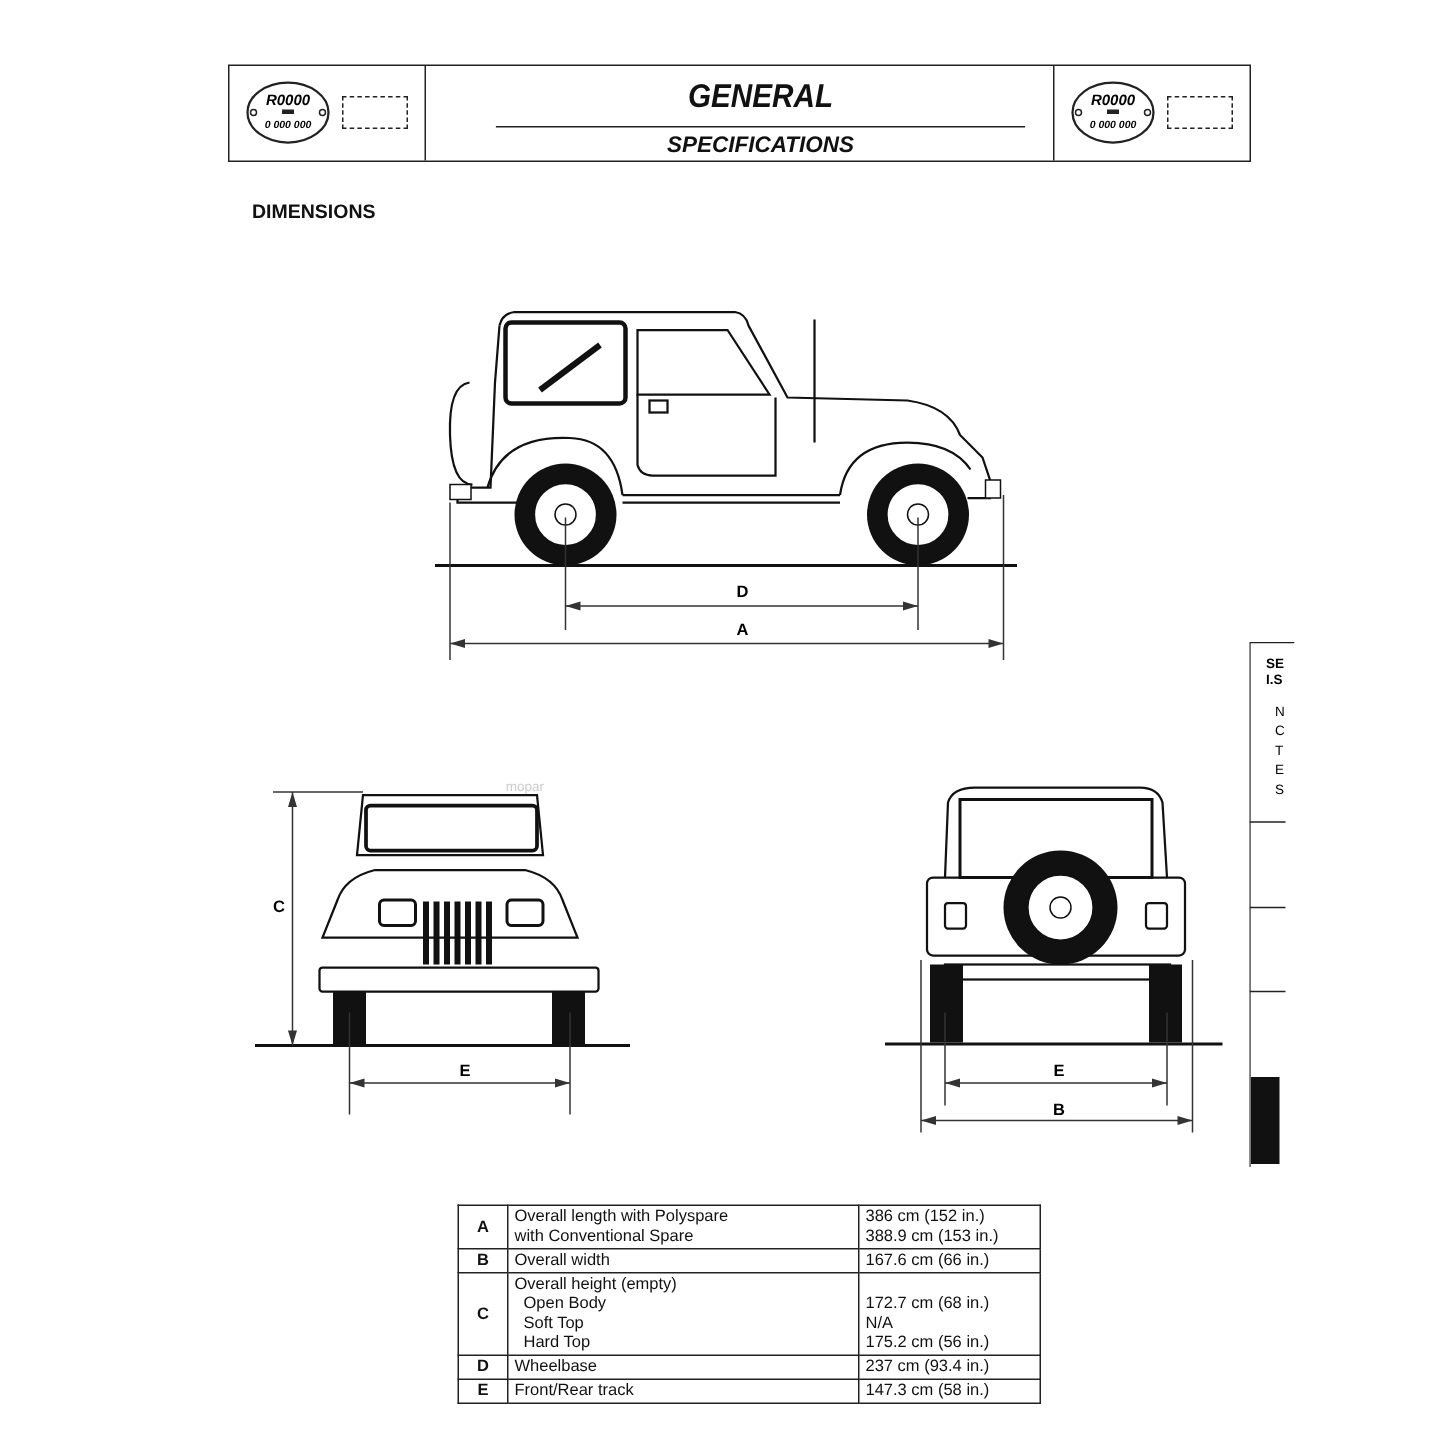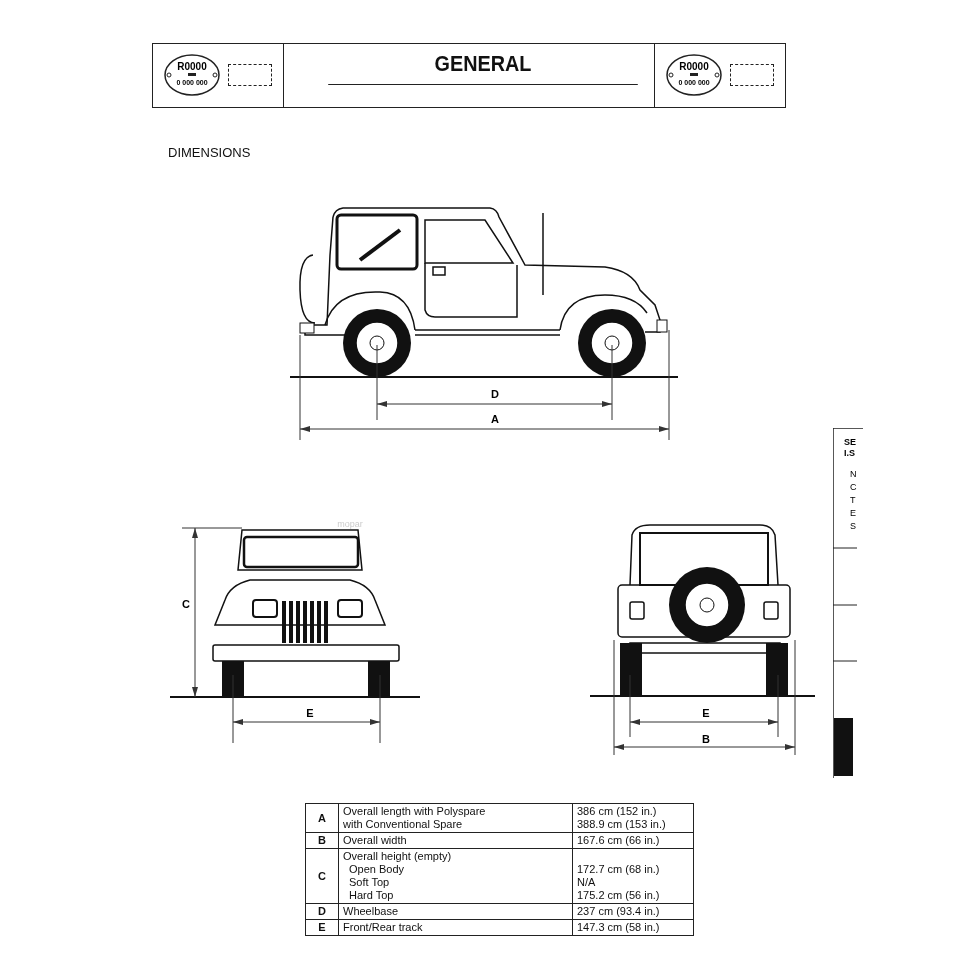--- a/index.html
+++ b/index.html
@@ -1,27 +1,27 @@
 <!DOCTYPE html>
 <html><head>
 <meta charset="utf-8">
 <style>
   html, body { margin:0; padding:0; background:#fff; }
   body { width:964px; height:964px; position:relative; overflow:hidden; font-family:"Liberation Sans", sans-serif; color:#111; }
   .abs { position:absolute; }
-  .header { left:152px; top:43px; width:634px; height:65px; border:1.5px solid #222; box-sizing:border-box; }
+  .header { left:152px; top:43px; width:682px; height:65px; border:1.5px solid #222; box-sizing:border-box;font-style:italic; }
   .hdr-left, .hdr-right { position:absolute; top:0; width:130px; height:100%; }
   .hdr-left { left:0; border-right:1.5px solid #222; }
   .hdr-right { right:0; border-left:1.5px solid #222; }
   .hdr-center { position:absolute; left:130px; right:130px; top:0; height:100%;margin-left:28px; }
   .hdr-title { height:40px; border-bottom:1.5px solid #222; text-align:center; font-weight:bold; font-size:22px; line-height:40px; letter-spacing:0; transform:scaleX(0.9); }
   .hdr-sub { text-align:center; font-weight:bold; font-size:15px; line-height:23px; }
   .logo { position:absolute; left:10px; top:9px; width:58px; height:44px; }
   .dash-box { position:absolute; left:75px; top:20px; width:44px; height:22px; border:1.5px dashed #222; box-sizing:border-box; }
-  .section-label { left:168px; top:145px; font-weight:normal; font-size:13px; }
+  .section-label { left:168px; top:133px; font-weight:bold; font-size:13px; }
   table.spec { position:absolute; left:305px; top:803px; width:389px; border-collapse:collapse; font-size:11px; }
   table.spec td { border:1.2px solid #222; padding:1px 4px; vertical-align:middle; line-height:13px; }
   table.spec td.key { width:24px; text-align:center; font-weight:bold; }
   table.spec td.val { width:112px; }
   .right-indent { text-align:left; }
   .side-panel { left:833px; top:428px; width:30px; height:350px; }
 </style>
 </head>
 <body>
 
@@ -32,20 +32,21 @@
       <circle cx="6" cy="22" r="2" fill="none" stroke="#222"></circle>
       <circle cx="52" cy="22" r="2" fill="none" stroke="#222"></circle>
       <text x="29" y="17" font-size="10" font-weight="bold" text-anchor="middle" font-family="Liberation Sans, sans-serif">R0000</text>
       <rect x="25" y="20" width="8" height="3" fill="#222"></rect>
       <text x="29" y="32" font-size="7" font-weight="bold" text-anchor="middle" font-family="Liberation Sans, sans-serif">0 000 000</text>
     </svg>
     <div class="dash-box"></div>
   </div>
   <div class="hdr-center">
     <div class="hdr-title">GENERAL</div>
+    <div class="hdr-sub">SPECIFICATIONS</div>
   </div>
   <div class="hdr-right">
     <svg class="logo" viewBox="0 0 58 44">
       <ellipse cx="29" cy="22" rx="27" ry="20" fill="none" stroke="#222" stroke-width="1.5"></ellipse>
       <circle cx="6" cy="22" r="2" fill="none" stroke="#222"></circle>
       <circle cx="52" cy="22" r="2" fill="none" stroke="#222"></circle>
       <text x="29" y="17" font-size="10" font-weight="bold" text-anchor="middle" font-family="Liberation Sans, sans-serif">R0000</text>
       <rect x="25" y="20" width="8" height="3" fill="#222"></rect>
       <text x="29" y="32" font-size="7" font-weight="bold" text-anchor="middle" font-family="Liberation Sans, sans-serif">0 000 000</text>
     </svg>

